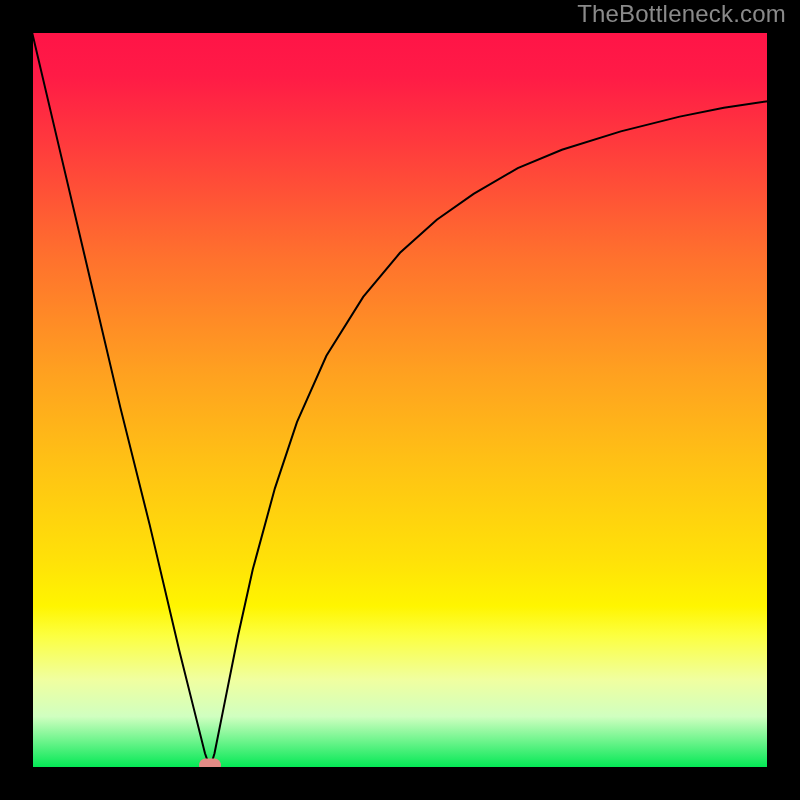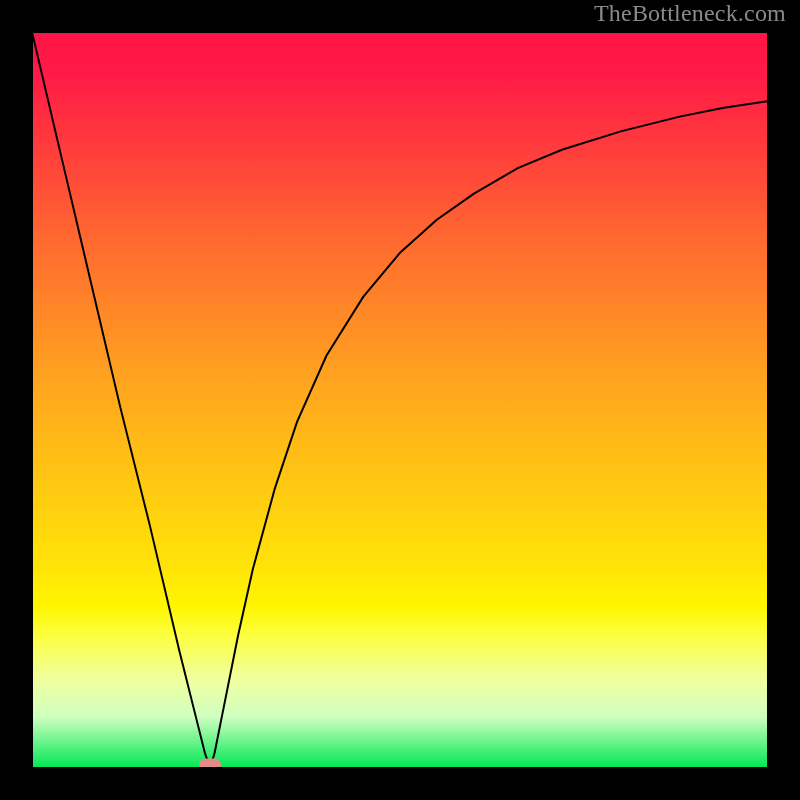--- a/index.html
+++ b/index.html
@@ -17,21 +17,20 @@
     height: 800px;
   }
   .watermark {
     position: absolute;
     top: 0px;
     right: 14px;
     font-size: 24px;
     color: #8a8a8a;
     letter-spacing: 0.2px;
     z-index: 20;
-    font-family: Liberation Serif, serif;
   }
   .plot-area {
     position: absolute;
     left: 32px;
     top: 32px;
     width: 736px;
     height: 736px;
     overflow: hidden;
   }
   .gradient {

